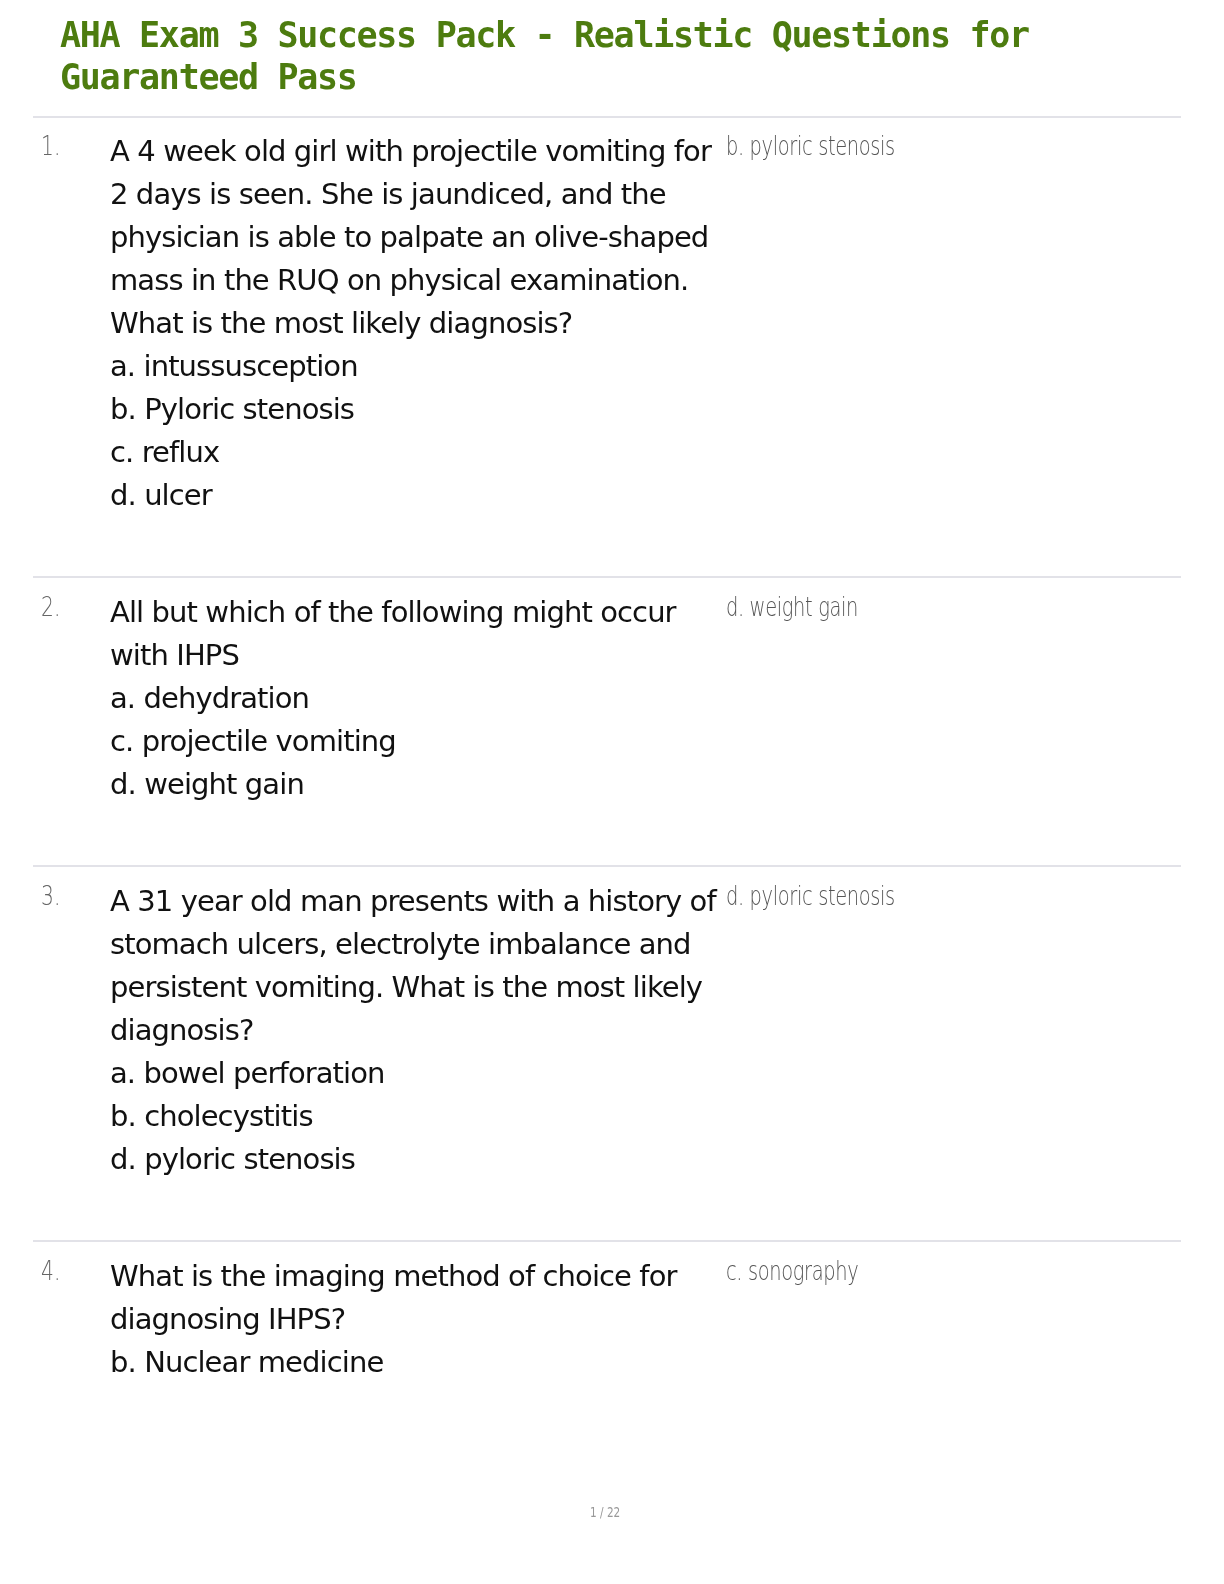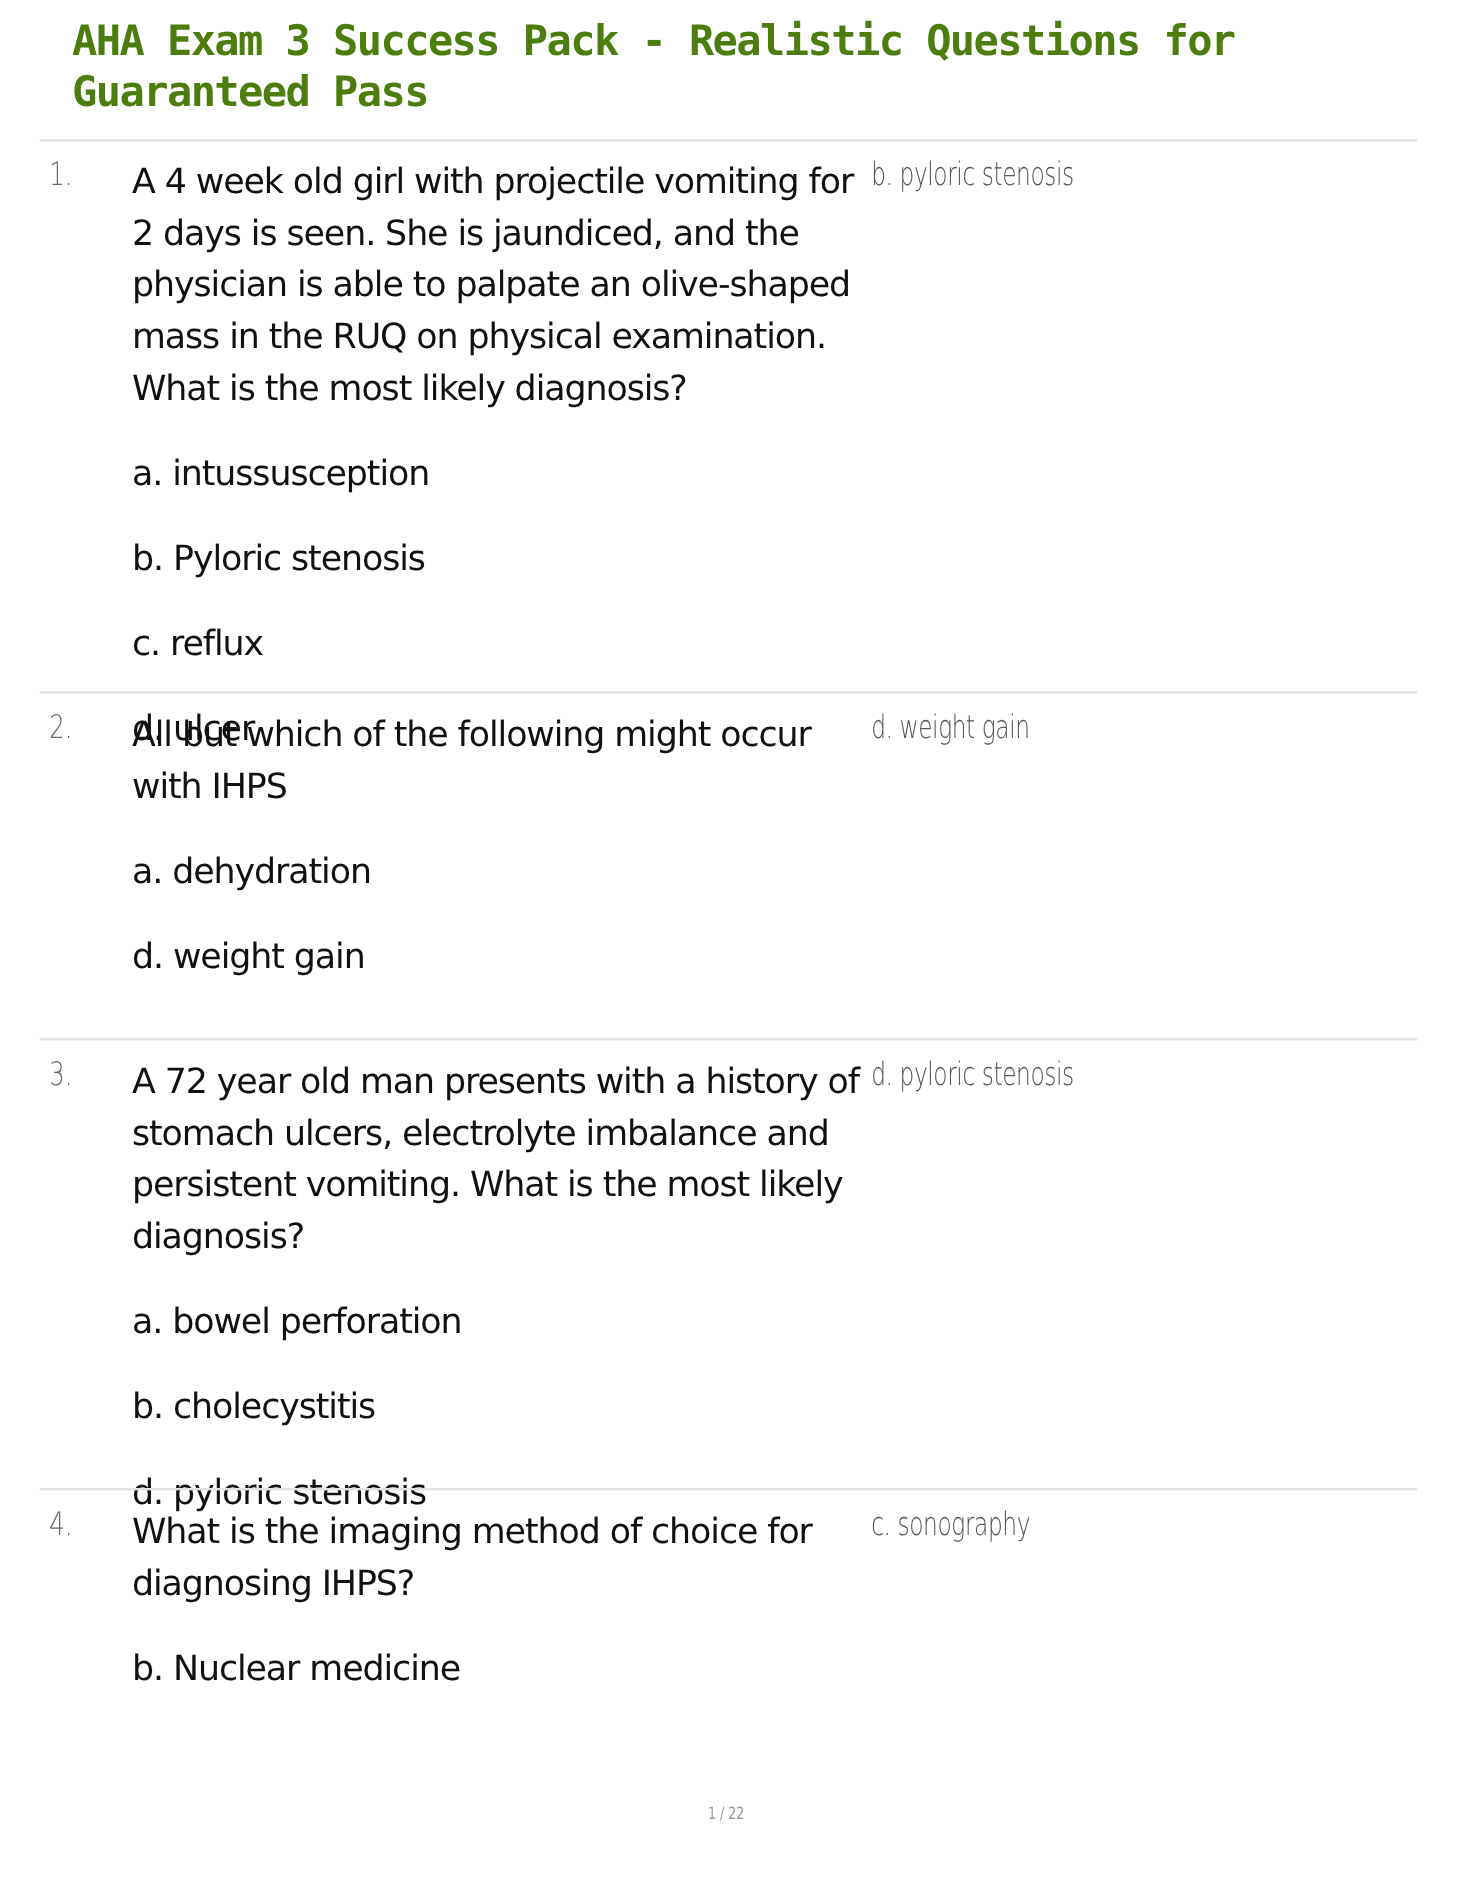--- a/index.html
+++ b/index.html
@@ -26,21 +26,21 @@
       color: #666; transform: scaleX(0.75); transform-origin: left top;
       font-weight: 300;
     }
     .qbody {
       position: absolute; left: 77px; top: 0; width: 620px;
       font-family: "DejaVu Sans", sans-serif; font-size: 29px;
       line-height: 43px; color: #111;
       letter-spacing: -0.9px;
     }
     .qbody .stem { display: block; }
-    .qbody .opt { display: block; margin-top: 28px; }
+    .qbody .opt { display: block; }
     .answer {
       position: absolute; left: 693px; top: 0;
       font-family: "DejaVu Sans", sans-serif; font-size: 27px;
       color: #555; transform: scaleX(0.72); transform-origin: left top;
       font-weight: 300; white-space: nowrap; letter-spacing: -0.5px;
     }
     .pagenum {
       position: absolute; left: 590px; top: 1504px;
       font-family: "DejaVu Sans", sans-serif; font-size: 14px; color: #999;
       transform: scaleX(0.75); transform-origin: left top;
@@ -65,31 +65,32 @@
   <div class="answer">b. pyloric stenosis</div>
 </div>
 
 <div class="rule" style="top:576px;"></div>
 
 <div class="card" style="top:591px;">
   <div class="qnum">2.</div>
   <div class="qbody">
     <span class="stem">All but which of the following might occur with IHPS</span>
     <span class="opt">a. dehydration</span>
+    <span class="opt">c. projectile vomiting</span>
     <span class="opt">d. weight gain</span>
   </div>
   <div class="answer">d. weight gain</div>
 </div>
 
 <div class="rule" style="top:865px;"></div>
 
 <div class="card" style="top:880px;">
   <div class="qnum">3.</div>
   <div class="qbody">
-    <span class="stem">A 72 year old man presents with a history of stomach ulcers, electrolyte imbalance and persistent vomiting. What is the most likely diagnosis?</span>
+    <span class="stem">A 31 year old man presents with a history of stomach ulcers, electrolyte imbalance and persistent vomiting. What is the most likely diagnosis?</span>
     <span class="opt">a. bowel perforation</span>
     <span class="opt">b. cholecystitis</span>
     <span class="opt">d. pyloric stenosis</span>
   </div>
   <div class="answer">d. pyloric stenosis</div>
 </div>
 
 <div class="rule" style="top:1240px;"></div>
 
 <div class="card" style="top:1255px;">

